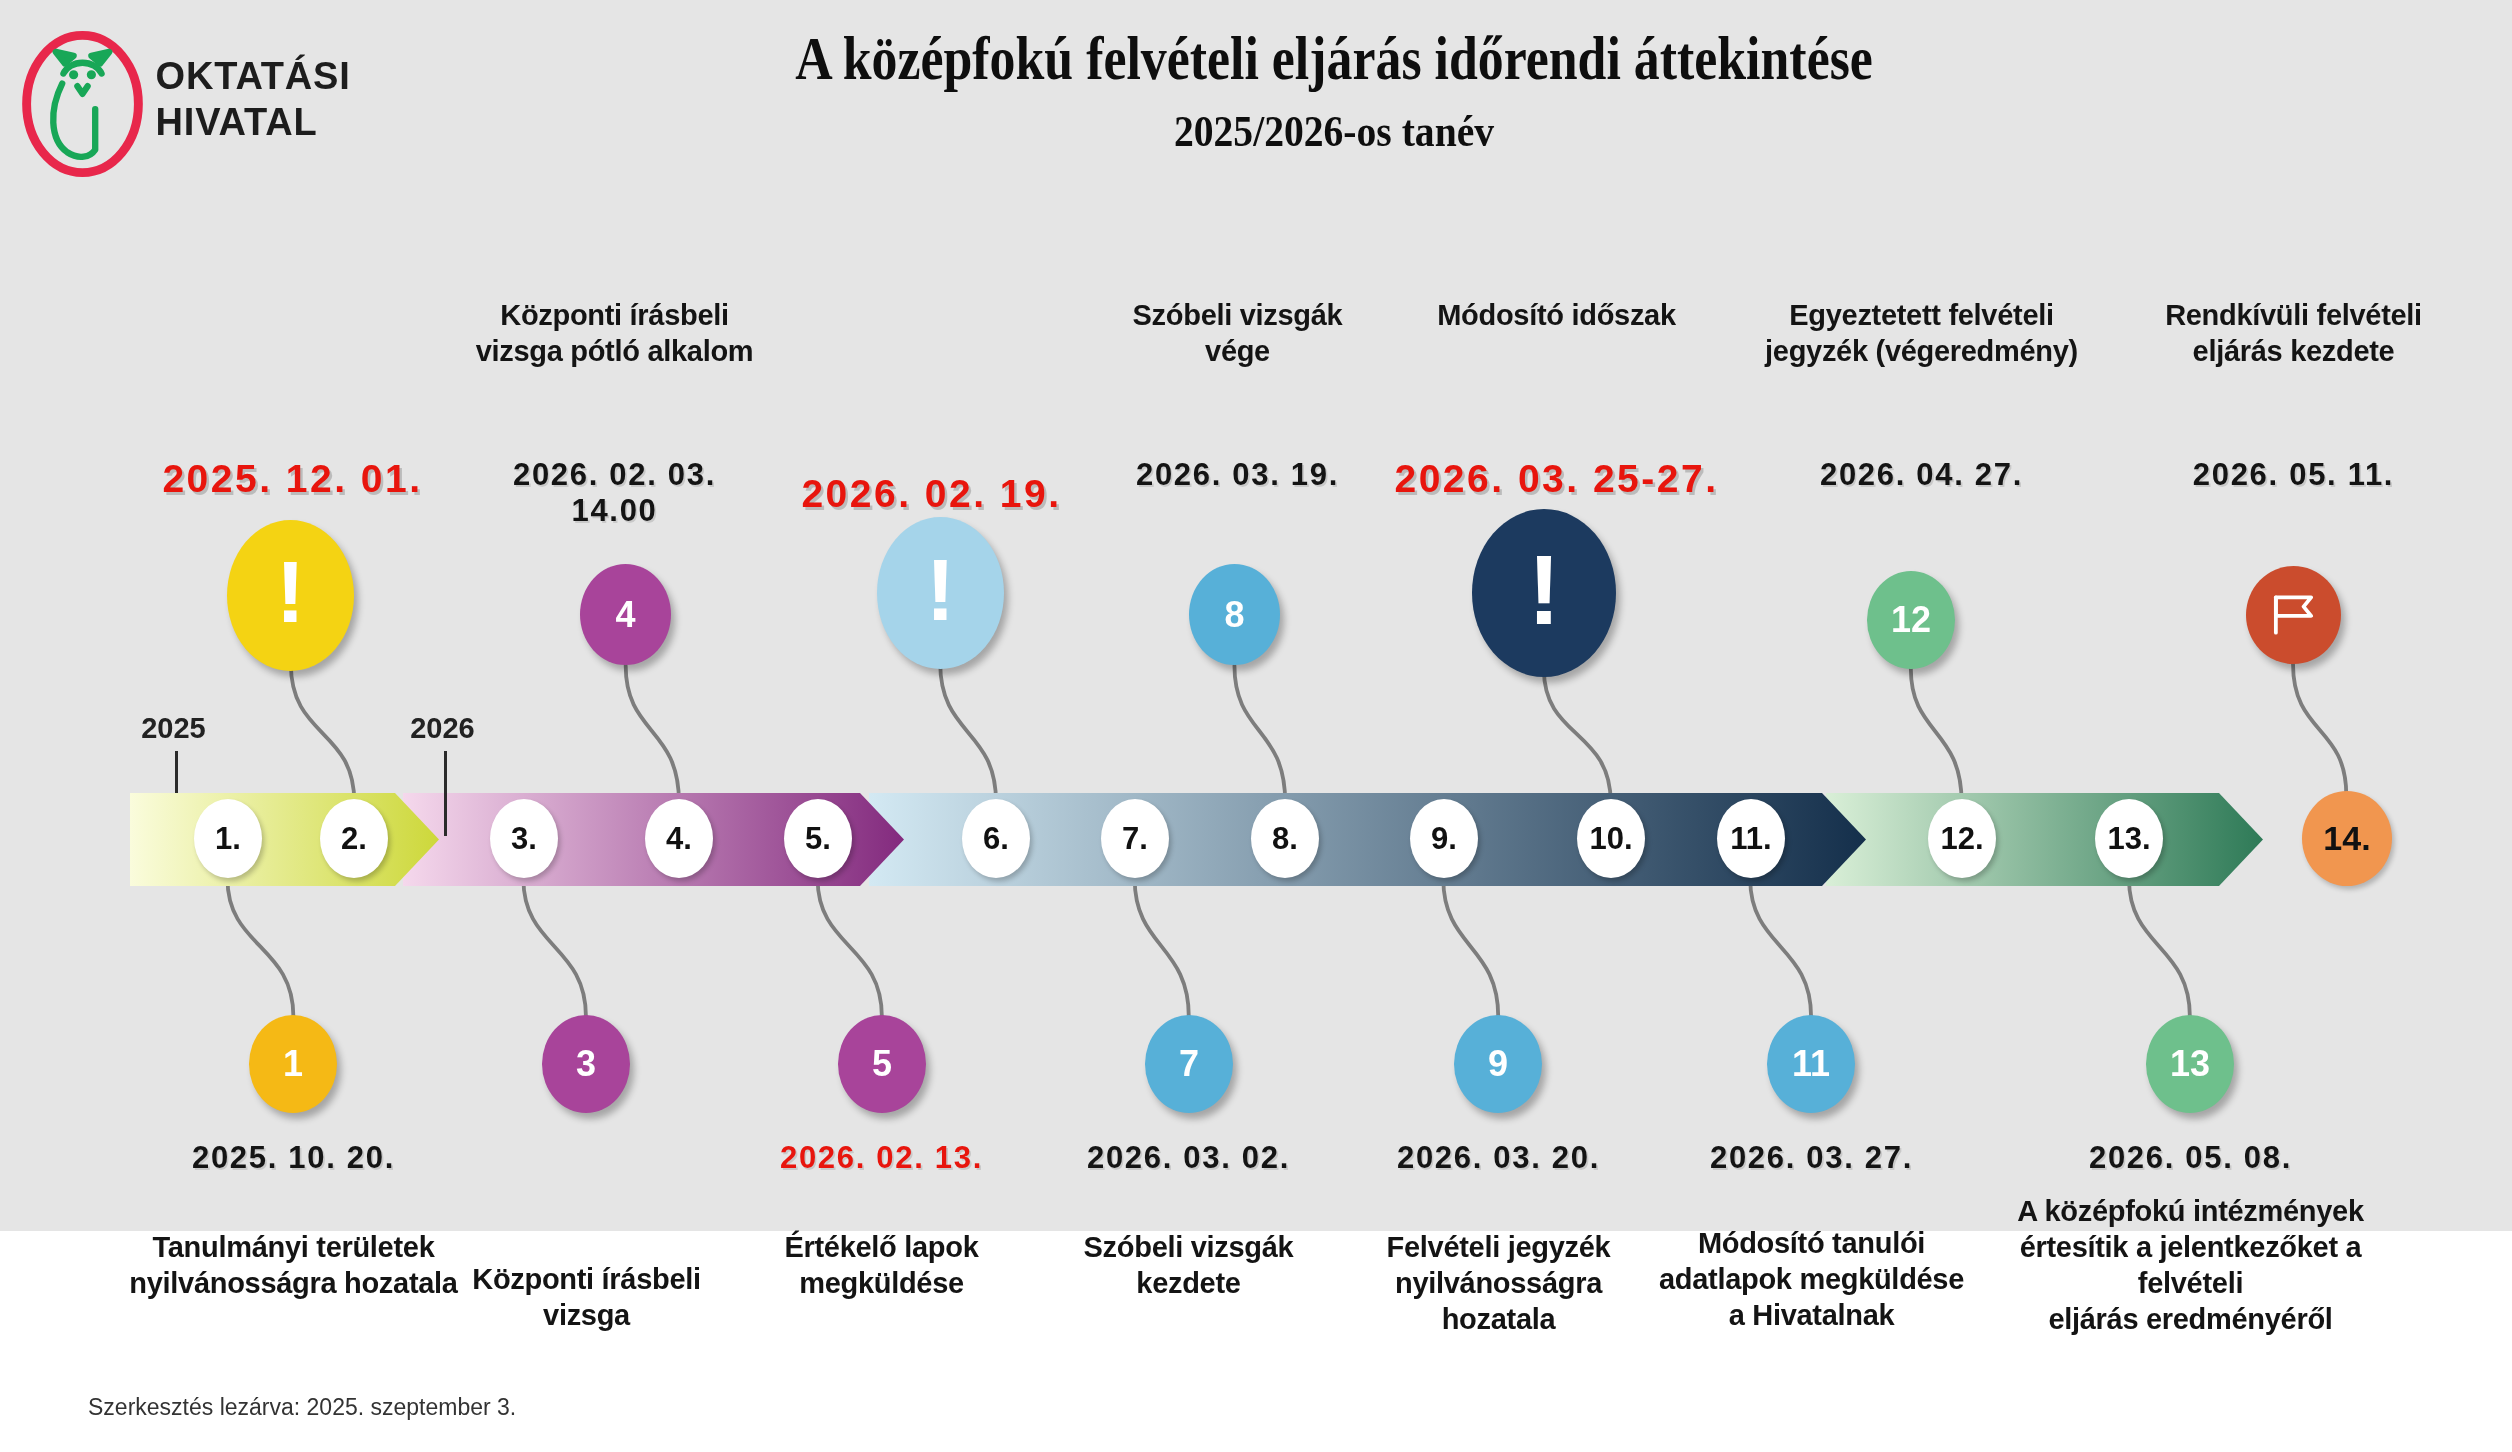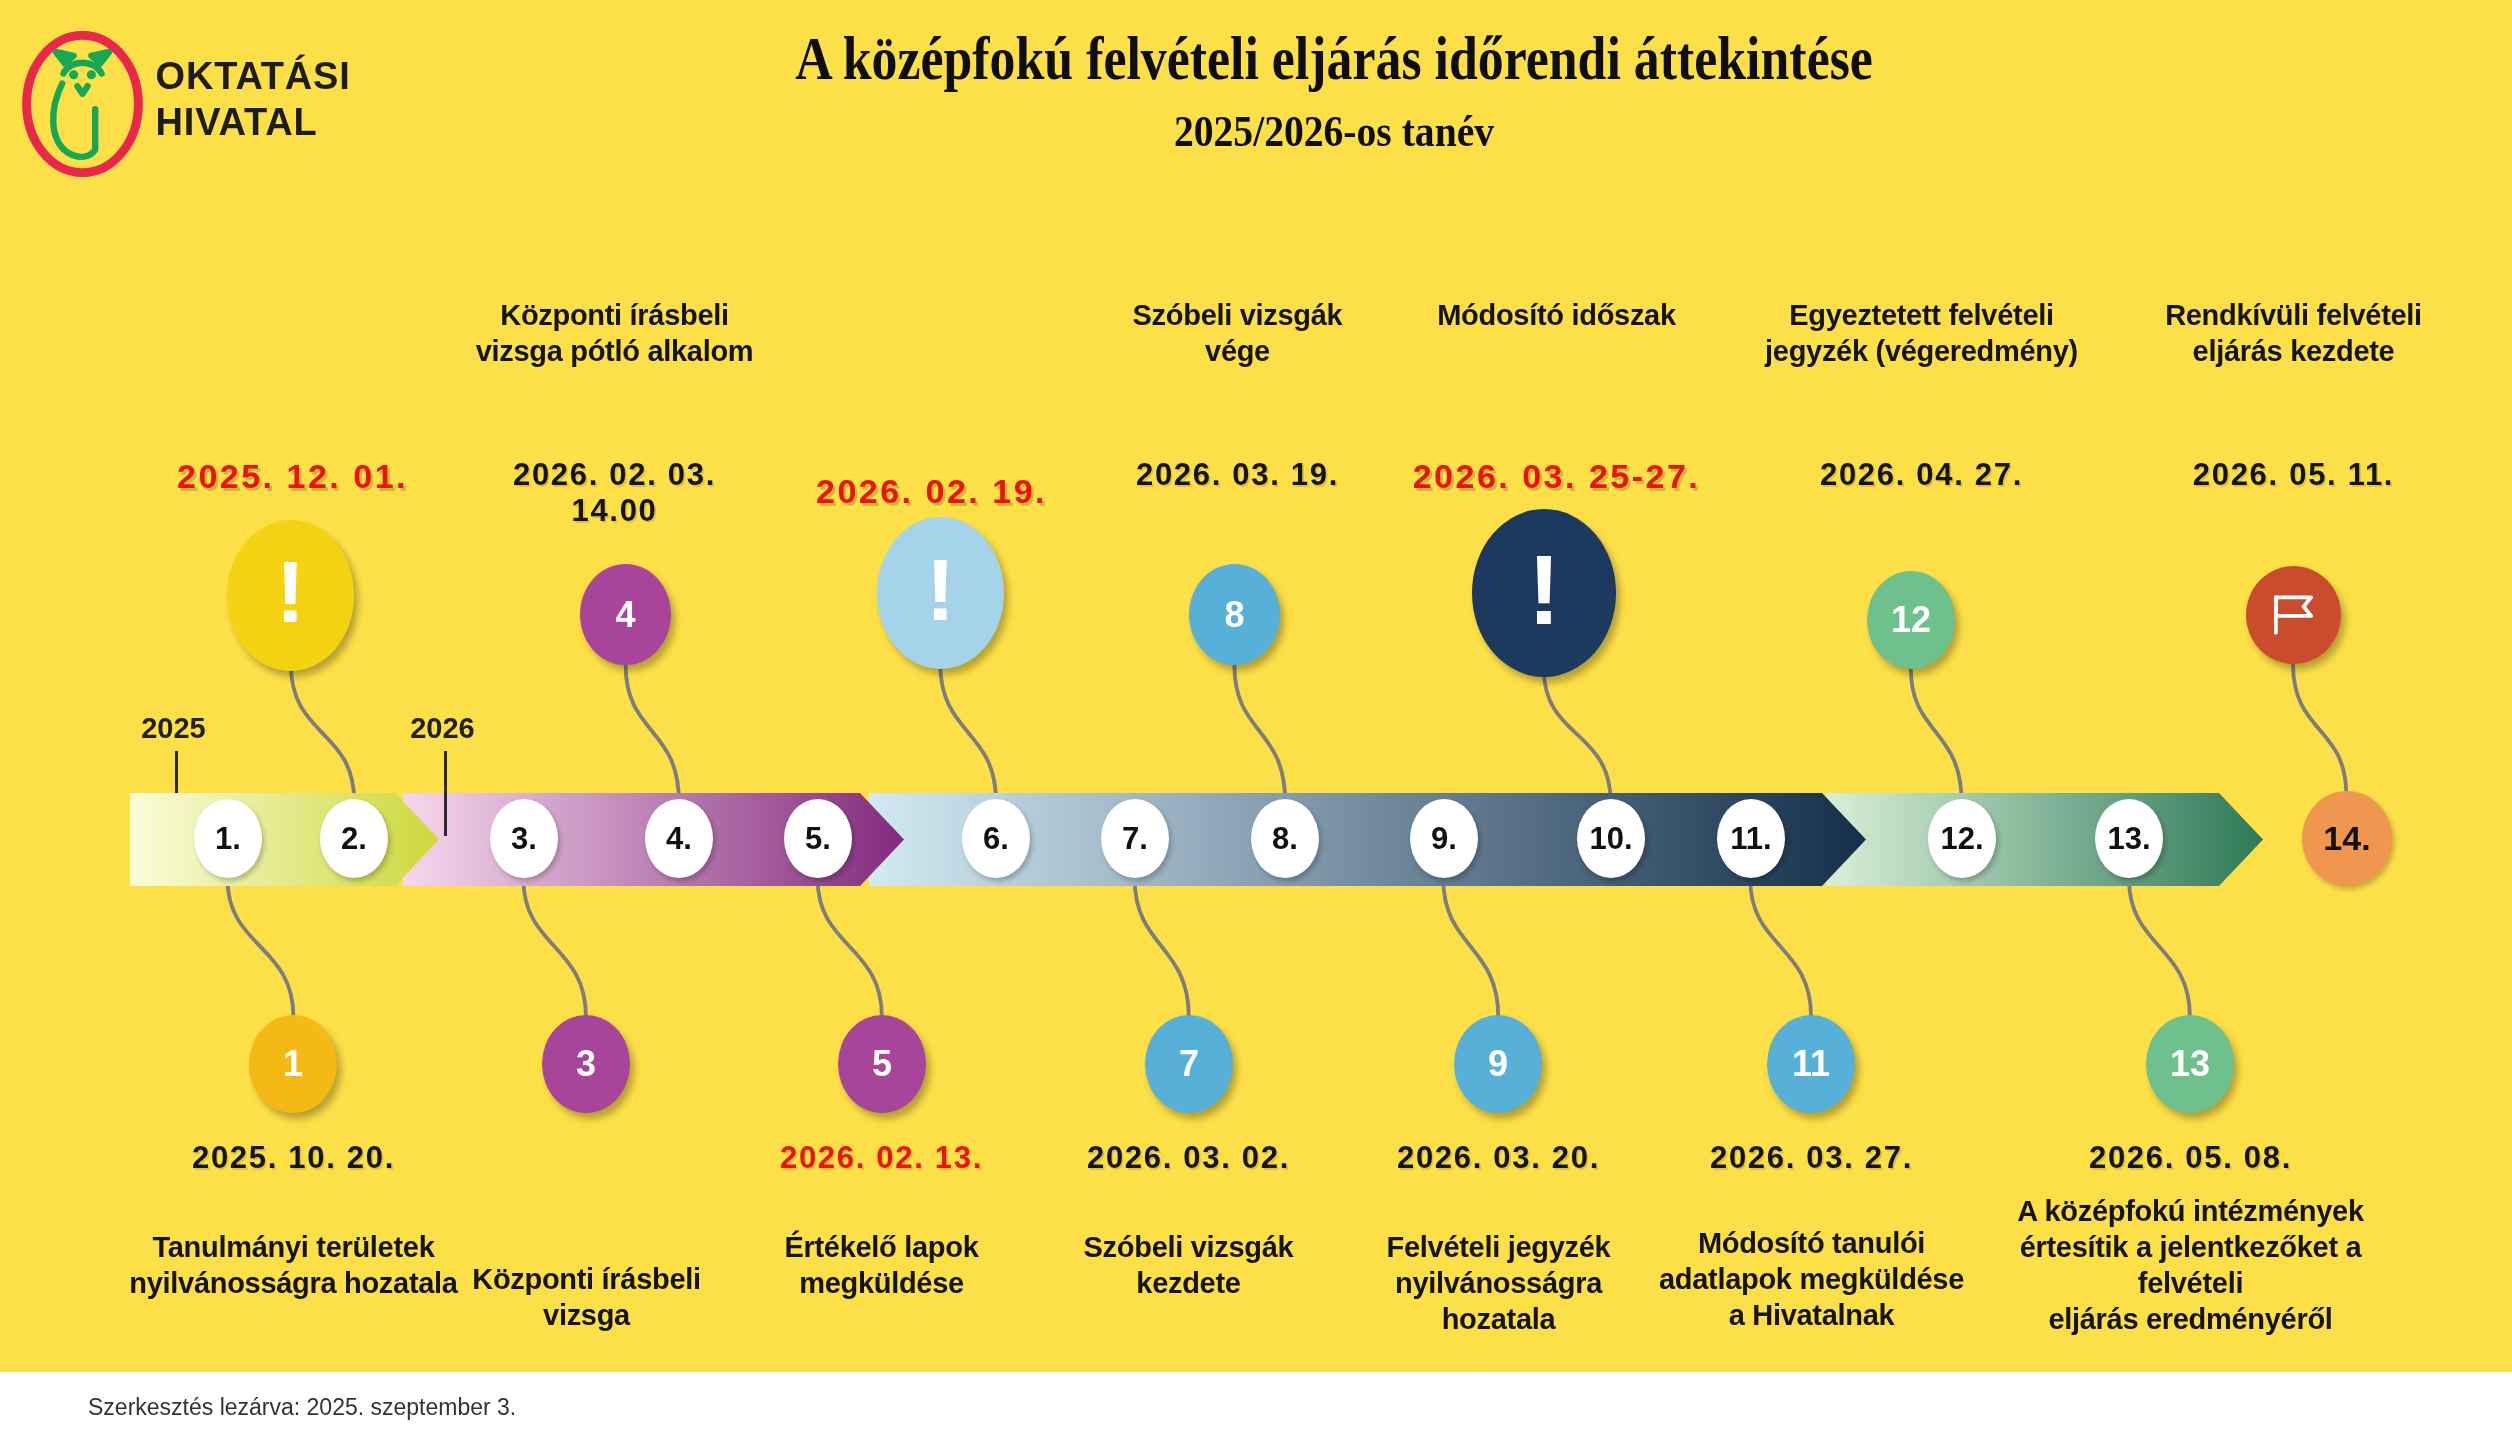--- a/index.html
+++ b/index.html
@@ -1,36 +1,36 @@
 <!DOCTYPE html>
 <html style="font-size:13.5px"><head>
 <meta charset="utf-8">
 <style>
   html,body{margin:0;padding:0;}
   body{width:2512px;height:1453px;overflow:hidden;}
-  .canvas{position:relative;width:2512px;height:1372px;background:#fde047;
+  .canvas{position:relative;width:2512px;height:1231px;background:#e5e5e5;
     font-family:"Liberation Sans",sans-serif;color:#141414;}
   
   .logo{position:absolute;left:18.6px;top:30px;width:364px;height:161px;}
   .logo svg{position:absolute;left:0;top:0;}
   .logo-text{position:absolute;left:137px;top:24px;font-weight:bold;font-size:38px;
     letter-spacing:0.8px;line-height:1.2;color:#1d1d1d;}
   .header{position:absolute;top:24px;left:156px;right:0;text-align:center;}
   .title{font-family:"Liberation Serif",serif;font-weight:bold;font-size:61px;
     transform:scaleX(0.85);white-space:nowrap;color:#0e0e0e;margin:0;}
   .subtitle{font-family:"Liberation Serif",serif;font-weight:bold;font-size:44px;
     transform:scaleX(0.9);white-space:nowrap;color:#0e0e0e;margin:12px 0 0 0;}
   
   .tlabel,.blabel{position:absolute;width:389px;text-align:center;font-weight:bold;
     font-size:29px;line-height:1.24;letter-spacing:-0.3px;white-space:pre-line;}
   .red{color:#e8150d;}
   .u{text-decoration:underline;text-underline-offset:6px;text-decoration-thickness:2.5px;}
   .date{position:absolute;width:389px;text-align:center;font-weight:bold;white-space:pre-line;}
   .db{font-size:31px;letter-spacing:1.7px;color:#141414;text-shadow:1.7px 1.7px 0 rgba(0,0,0,0.12);}
-  .dr{font-size:34px;letter-spacing:2.5px;color:#e8150d;text-shadow:2.5px 2.5px 0 rgba(0,0,0,0.18);}
+  .dr{font-size:39px;letter-spacing:2.5px;color:#e8150d;text-shadow:2.5px 2.5px 0 rgba(0,0,0,0.18);}
   .drs{font-size:31px;letter-spacing:1.7px;color:#e8150d;text-shadow:1.7px 1.7px 0 rgba(0,0,0,0.12);}
   
   .seg{position:absolute;top:793px;height:93px;
     clip-path:polygon(0 0,calc(100% - 44px) 0,100% 50%,calc(100% - 44px) 100%,0 100%);}
   .step{position:absolute;top:799px;width:68px;height:79px;border-radius:50%;background:#ffffff;
     display:flex;align-items:center;justify-content:center;font-weight:bold;font-size:31px;
     color:#111;box-shadow:2.5px 3.4px 5px rgba(0,0,0,0.22);z-index:6;}
   .step14{top:791px;width:90px;height:95px;font-size:34px;z-index:6;}
   
   .badge{position:absolute;border-radius:50%;display:flex;align-items:center;justify-content:center;

